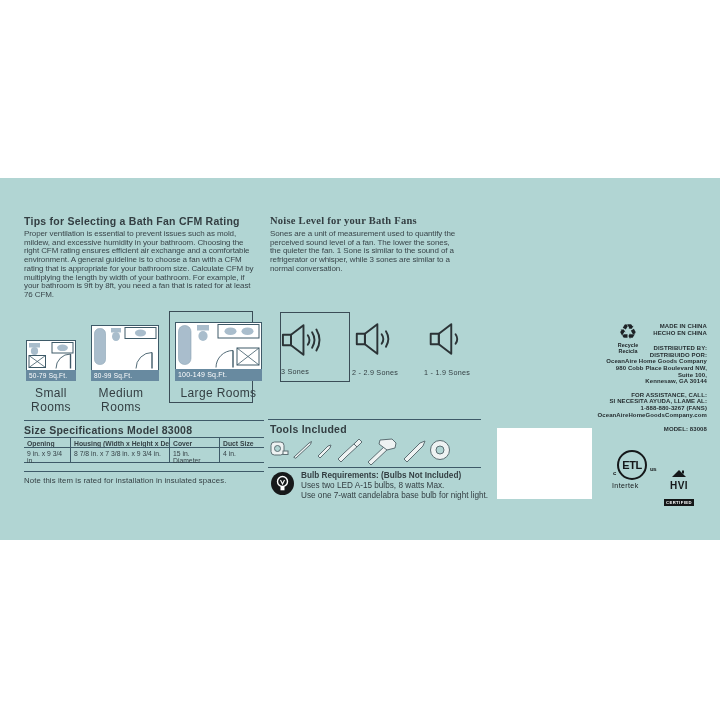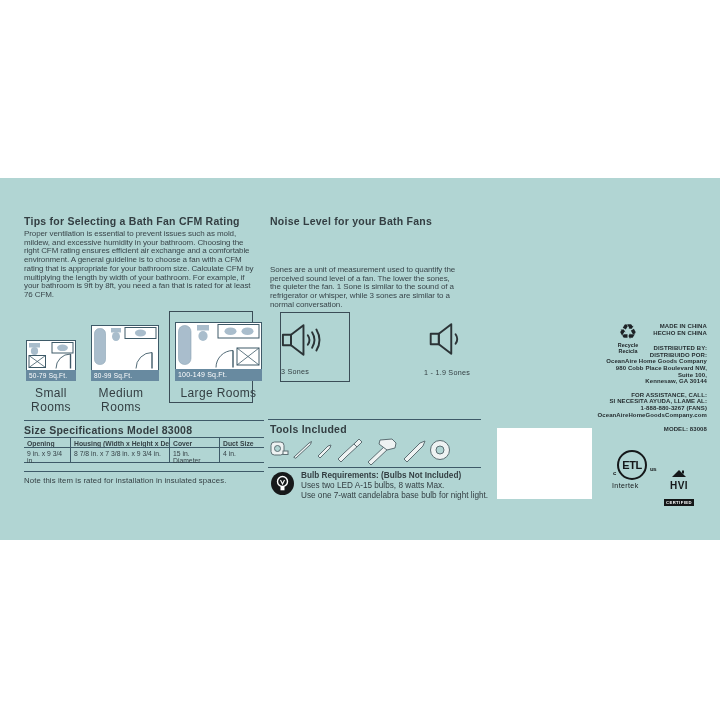--- a/index.html
+++ b/index.html
@@ -135,35 +135,46 @@
     <div class="cell head">Duct Size</div>
     <div class="cell val">9 in. x 9 3/4 in.</div>
     <div class="cell val">8 7/8 in. x 7 3/8 in. x 9 3/4 in.</div>
     <div class="cell val">15 in. Diameter</div>
     <div class="cell val">4 in.</div>
   </div>
 
   <div class="rule" style="left:24px;top:471px;width:240px;"></div>
   <div class="note">Note this item is rated for installation in insulated spaces.</div>
 
-  <div class="h" style="left:270px;top:215px;">Noise Level for your Bath Fans</div>
-  <div class="body-text" style="left:270px;top:230px;width:188px;margin-top:36px;">Sones are a unit of measurement used to quantify the perceived sound level of a fan. The lower the sones, the quieter the fan. 1 Sone is similar to the sound of a refrigerator or whisper, while 3 sones are similar to a normal conversation.</div>
+  <div class="h" style="left:270px;top:215px;font-family:Liberation Serif, serif;">Noise Level for your Bath Fans</div>
+  <div class="body-text" style="left:270px;top:230px;width:188px;">Sones are a unit of measurement used to quantify the perceived sound level of a fan. The lower the sones, the quieter the fan. 1 Sone is similar to the sound of a refrigerator or whisper, while 3 sones are similar to a normal conversation.</div>
 
   <div class="sone selected" style="left:280px;top:312px;width:70px;">
     <svg width="44" height="36" viewBox="0 0 46 36">
       <g fill="none" stroke="#2b3336" stroke-width="2" stroke-linecap="round" stroke-linejoin="round">
         <rect x="2" y="12.5" width="8.5" height="11"></rect>
         <path d="M10.5 12.5 L23.5 2.5 L23.5 33.5 L10.5 23.5 Z"></path>
         <path d="M28 13 Q31.5 18 28 23"></path>
         <path d="M32.5 10 Q37.5 18 32.5 26"></path>
         <path d="M37 7 Q43.5 18 37 29"></path>
       </g>
     </svg>
     <div class="sone-label">3 Sones</div>
   </div>
+  <div class="sone" style="left:352px;top:312px;">
+    <svg width="44" height="36" viewBox="0 0 46 36">
+      <g fill="none" stroke="#2b3336" stroke-width="2" stroke-linecap="round" stroke-linejoin="round">
+        <rect x="5" y="12.5" width="8.5" height="11"></rect>
+        <path d="M13.5 12.5 L26.5 2.5 L26.5 33.5 L13.5 23.5 Z"></path>
+        <path d="M31 13 Q34.5 18 31 23"></path>
+        <path d="M35.5 10 Q40.5 18 35.5 26"></path>
+      </g>
+    </svg>
+    <div class="sone-label">2 - 2.9 Sones</div>
+  </div>
   <div class="sone" style="left:424px;top:312px;">
     <svg width="44" height="36" viewBox="0 0 46 36">
       <g fill="none" stroke="#2b3336" stroke-width="2" stroke-linecap="round" stroke-linejoin="round">
         <rect x="7" y="12.5" width="8.5" height="11"></rect>
         <path d="M15.5 12.5 L28.5 2.5 L28.5 33.5 L15.5 23.5 Z"></path>
         <path d="M33 13 Q36.5 18 33 23"></path>
       </g>
     </svg>
     <div class="sone-label">1 - 1.9 Sones</div>
   </div>

